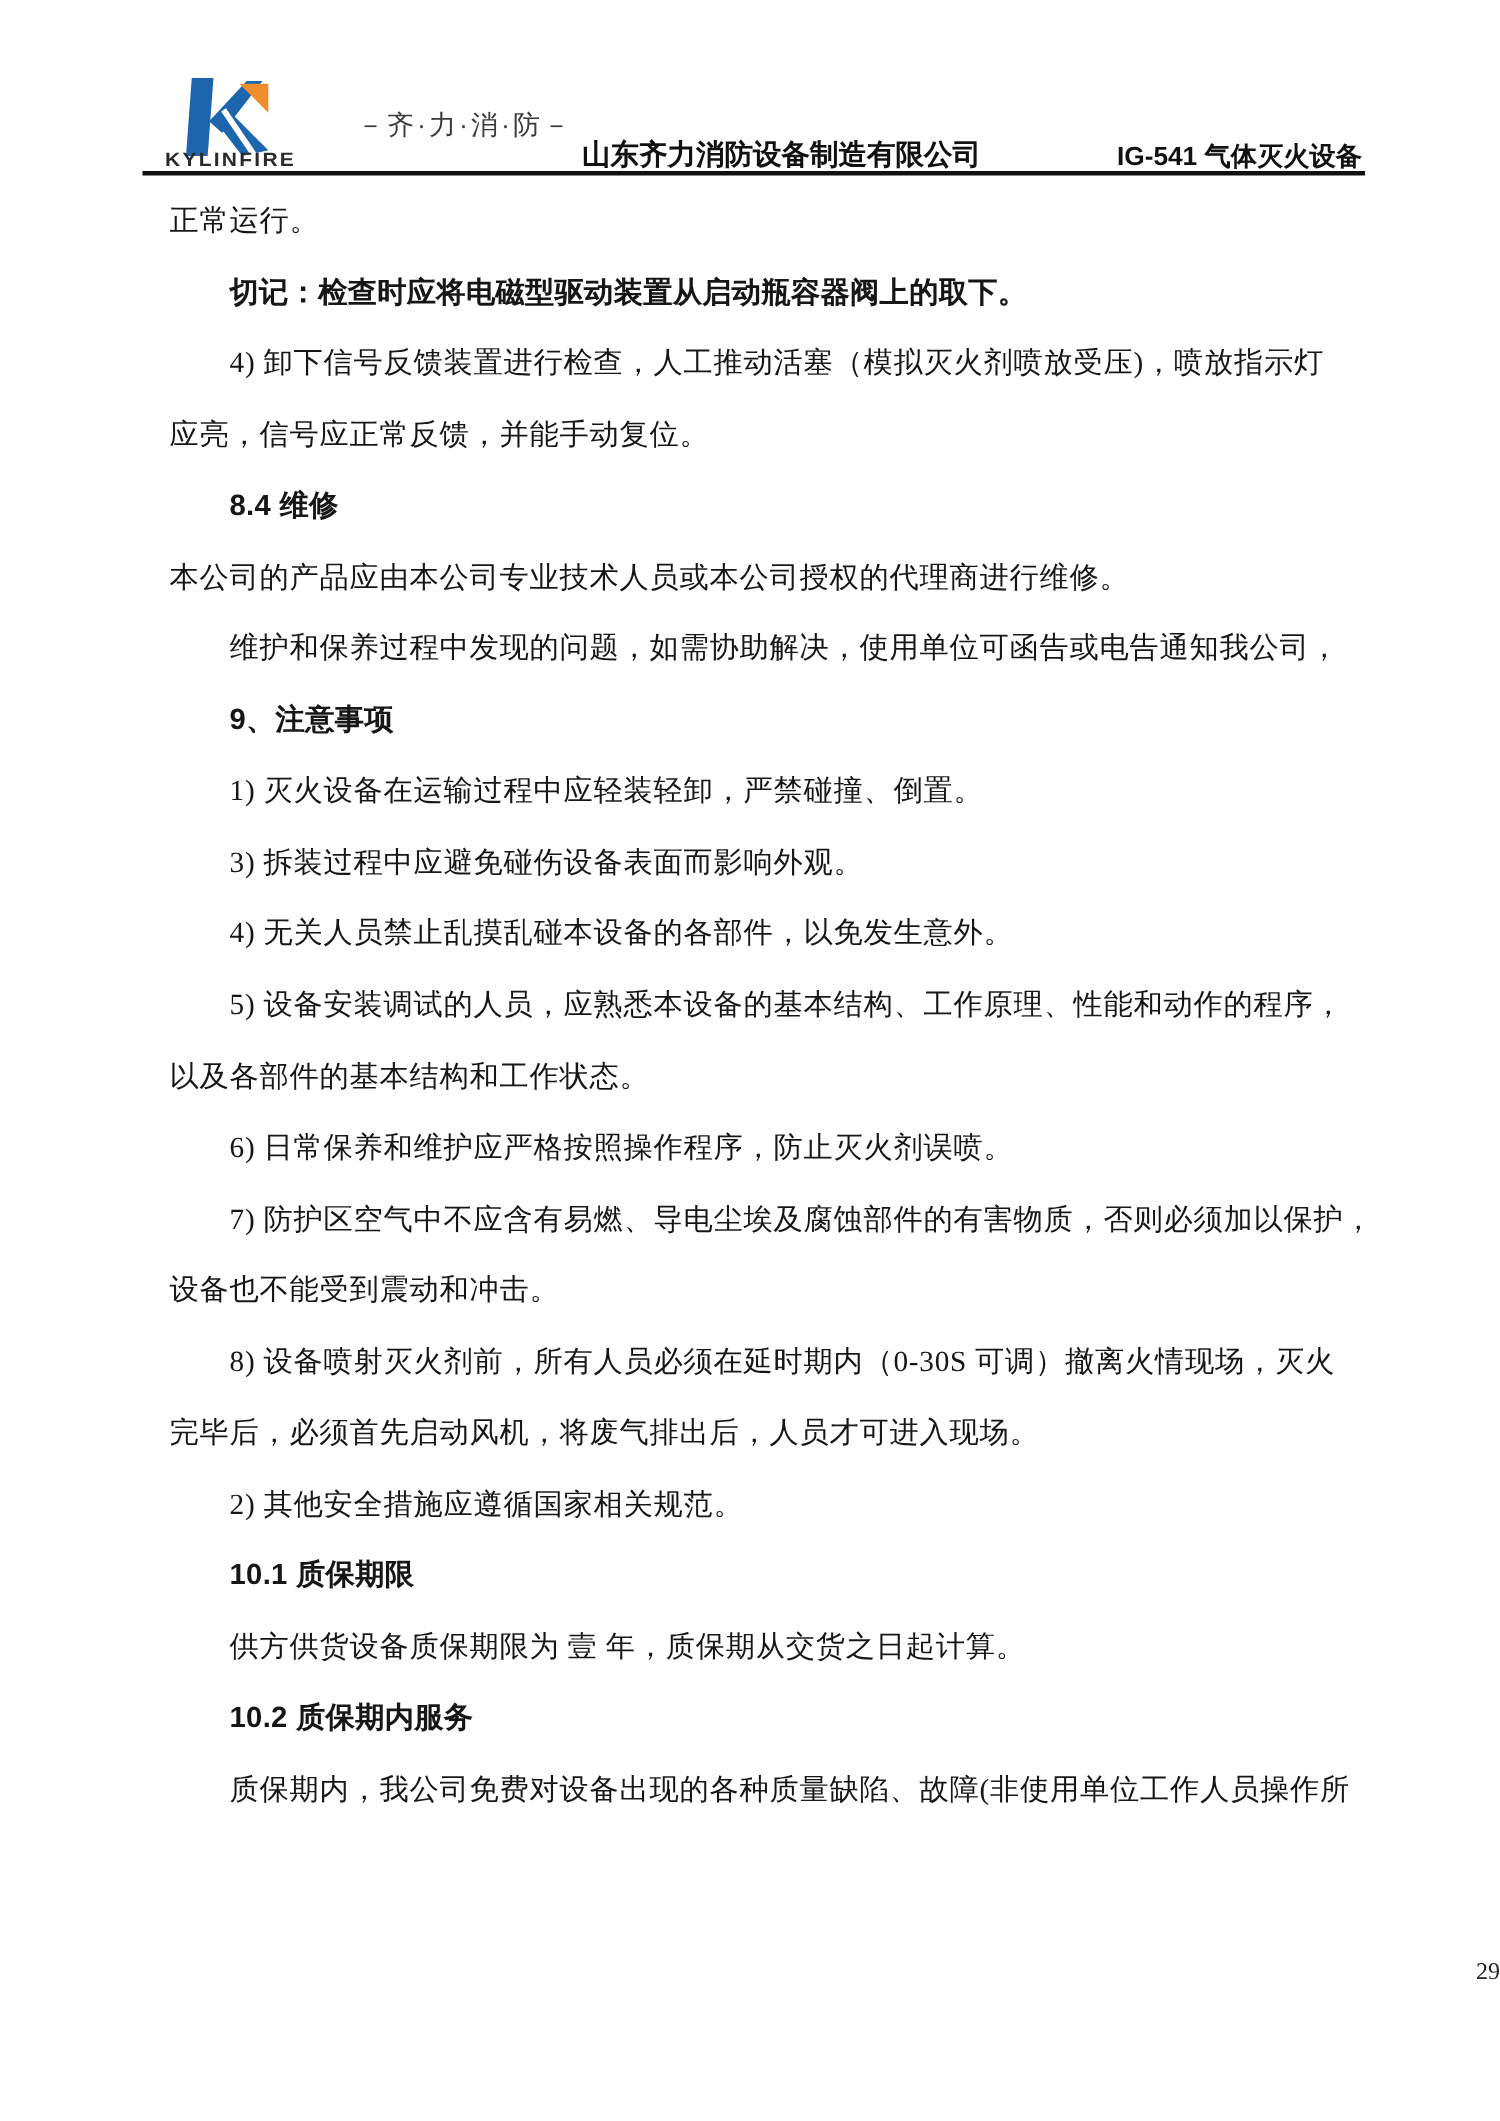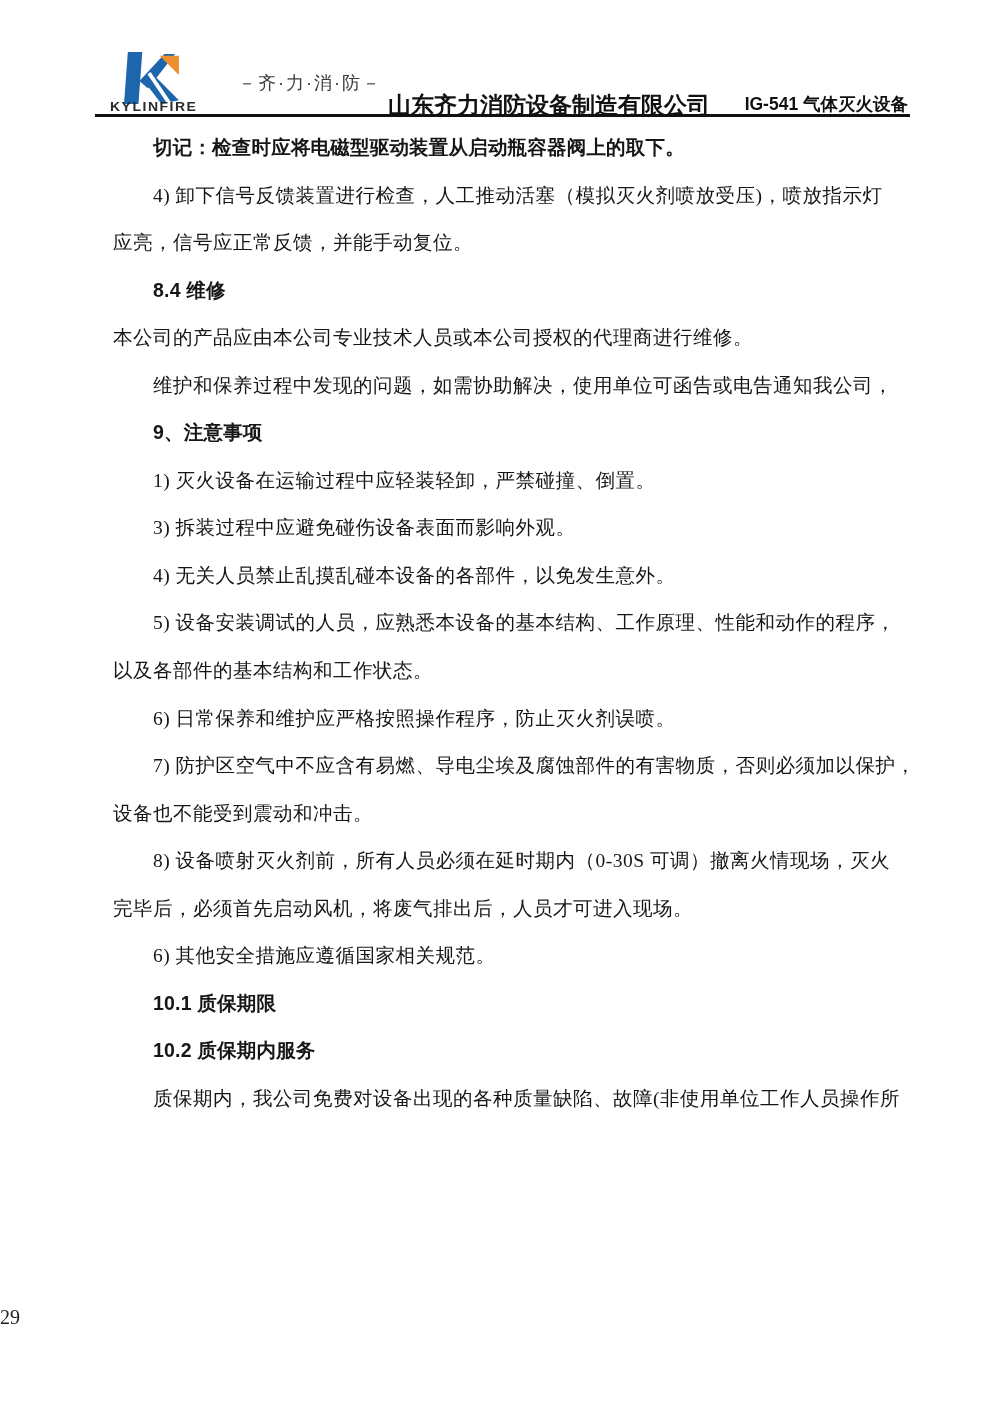--- a/index.html
+++ b/index.html
@@ -26,21 +26,21 @@
   .brand-slogan {
     position: absolute; left: 238px; top: 71px;
     font-family: "Liberation Sans", sans-serif;
     font-size: 18px; color: #3a3a3a; letter-spacing: 2px;
     white-space: nowrap;
     text-align: right;
   }
   .company-name {
     position: absolute; left: 388px; top: 90px;
     font-family: "Liberation Sans", sans-serif;
-    font-weight: 700; font-size: 23px; color: #111;
+    font-weight: 700; font-size: 19px; color: #111;
     white-space: nowrap;
   }
   .product-name {
     position: absolute; right: 92px; top: 92px;
     font-family: "Liberation Sans", sans-serif;
     font-weight: 700; font-size: 17.5px; color: #111;
     white-space: nowrap;
   }
   .header-rule {
     position: absolute; left: 95px; top: 114px;
@@ -60,21 +60,21 @@
   }
   .line.indent { padding-left: 40px; }
   .line.bold {
     font-family: "Liberation Sans", sans-serif;
     font-weight: 700;
     letter-spacing: 0.2px;
   }
   
   .page-number {
     position: absolute; top: 1306px; left: 0; width: 100%;
-    text-align: left; font-size: 20px; color: #222;
+    text-align: right; font-size: 16px; color: #222;
     font-family: "Liberation Serif", serif;
   }
 </style>
 </head>
 <body>
 
 <div class="page">
 
   <div class="header">
 
@@ -96,38 +96,40 @@
     <div class="brand-slogan">－齐·力·消·防－</div>
 
     <div class="company-name">山东齐力消防设备制造有限公司</div>
 
     <div class="product-name">IG-541 气体灭火设备</div>
 
     <div class="header-rule"></div>
   </div>
 
   <div class="doc-body">
+      <div class="line">正常运行。</div>
       <div class="line bold indent">切记：检查时应将电磁型驱动装置从启动瓶容器阀上的取下。</div>
       <div class="line indent">4) 卸下信号反馈装置进行检查，人工推动活塞（模拟灭火剂喷放受压)，喷放指示灯</div>
       <div class="line">应亮，信号应正常反馈，并能手动复位。</div>
       <div class="line bold indent">8.4 维修</div>
       <div class="line">本公司的产品应由本公司专业技术人员或本公司授权的代理商进行维修。</div>
       <div class="line indent">维护和保养过程中发现的问题，如需协助解决，使用单位可函告或电告通知我公司，</div>
       <div class="line bold indent">9、注意事项</div>
       <div class="line indent">1) 灭火设备在运输过程中应轻装轻卸，严禁碰撞、倒置。</div>
       <div class="line indent">3) 拆装过程中应避免碰伤设备表面而影响外观。</div>
       <div class="line indent">4) 无关人员禁止乱摸乱碰本设备的各部件，以免发生意外。</div>
       <div class="line indent">5) 设备安装调试的人员，应熟悉本设备的基本结构、工作原理、性能和动作的程序，</div>
       <div class="line">以及各部件的基本结构和工作状态。</div>
       <div class="line indent">6) 日常保养和维护应严格按照操作程序，防止灭火剂误喷。</div>
       <div class="line indent">7) 防护区空气中不应含有易燃、导电尘埃及腐蚀部件的有害物质，否则必须加以保护，</div>
       <div class="line">设备也不能受到震动和冲击。</div>
       <div class="line indent">8) 设备喷射灭火剂前，所有人员必须在延时期内（0-30S 可调）撤离火情现场，灭火</div>
       <div class="line">完毕后，必须首先启动风机，将废气排出后，人员才可进入现场。</div>
-      <div class="line indent">6) 其他安全措施应遵循国家相关规范。</div>
+      <div class="line indent">2) 其他安全措施应遵循国家相关规范。</div>
       <div class="line bold indent">10.1 质保期限</div>
+      <div class="line indent">供方供货设备质保期限为 壹 年，质保期从交货之日起计算。</div>
       <div class="line bold indent">10.2 质保期内服务</div>
       <div class="line indent">质保期内，我公司免费对设备出现的各种质量缺陷、故障(非使用单位工作人员操作所</div>
     </div>
 
   <div class="page-number">29</div>
 
 </div>
 
 </body></html>

